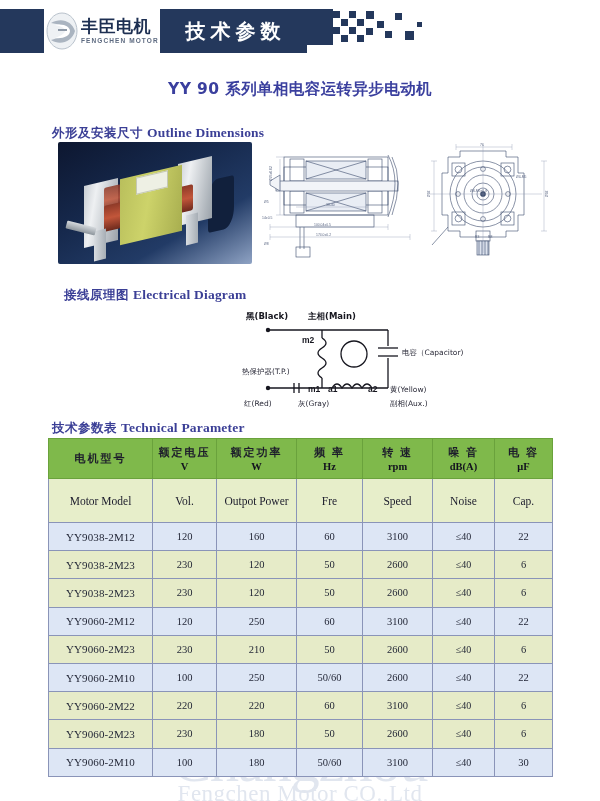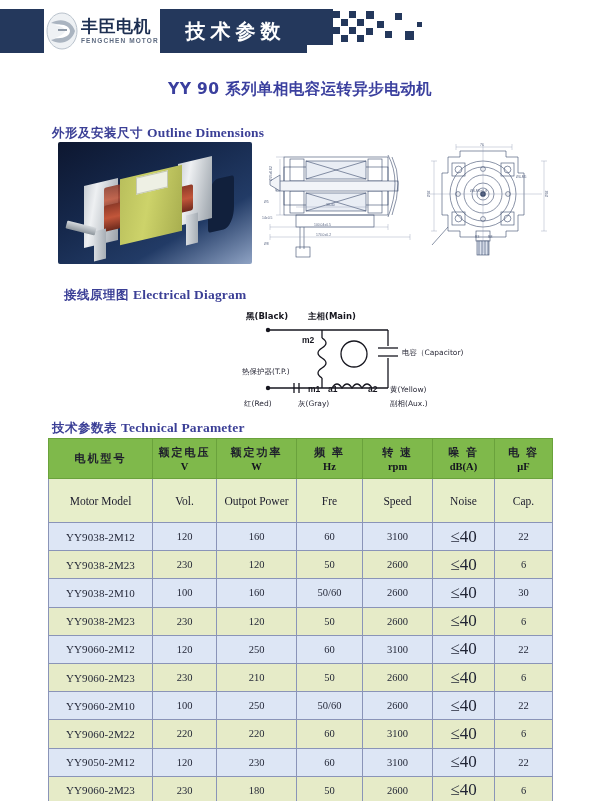--- a/index.html
+++ b/index.html
@@ -280,21 +280,21 @@
     color: #1b1b2b;
   }
   tbody td {
     height: 28.2px;
     font-size: 10.5px;
     color: #1f2333;
   }
   tbody tr.r-blue td { background: #dde6f5; }
   tbody tr.r-olive td { background: #e6ebc8; }
   tbody td.c-model { font-size: 11px; letter-spacing: .1px; }
-  tbody td.c-noise { font-size: 17px; }
+  tbody td.c-noise { font-size: 10px; }
 
   
   col.w-model { width: 104px; }
   col.w-vol   { width: 64px; }
   col.w-pow   { width: 80px; }
   col.w-fre   { width: 66px; }
   col.w-spd   { width: 70px; }
   col.w-noi   { width: 62px; }
   col.w-cap   { width: 58px; }
 </style>
@@ -568,29 +568,20 @@
         </tr>
         <tr class="r-olive">
           <td class="c-model">YY9038-2M23</td>
           <td>230</td>
           <td>120</td>
           <td>50</td>
           <td>2600</td>
           <td class="c-noise">≤40</td>
           <td>6</td>
         </tr>
-        <tr class="r-blue">
-          <td class="c-model">YY9038-2M10</td>
-          <td>100</td>
-          <td>160</td>
-          <td>50/60</td>
-          <td>2600</td>
-          <td class="c-noise">≤40</td>
-          <td>30</td>
-        </tr>
         <tr class="r-olive">
           <td class="c-model">YY9038-2M23</td>
           <td>230</td>
           <td>120</td>
           <td>50</td>
           <td>2600</td>
           <td class="c-noise">≤40</td>
           <td>6</td>
         </tr>
         <tr class="r-blue">
@@ -622,29 +613,20 @@
         </tr>
         <tr class="r-olive">
           <td class="c-model">YY9060-2M22</td>
           <td>220</td>
           <td>220</td>
           <td>60</td>
           <td>3100</td>
           <td class="c-noise">≤40</td>
           <td>6</td>
         </tr>
-        <tr class="r-blue">
-          <td class="c-model">YY9050-2M12</td>
-          <td>120</td>
-          <td>230</td>
-          <td>60</td>
-          <td>3100</td>
-          <td class="c-noise">≤40</td>
-          <td>22</td>
-        </tr>
         <tr class="r-olive">
           <td class="c-model">YY9060-2M23</td>
           <td>230</td>
           <td>180</td>
           <td>50</td>
           <td>2600</td>
           <td class="c-noise">≤40</td>
           <td>6</td>
         </tr>
         <tr class="r-blue">

